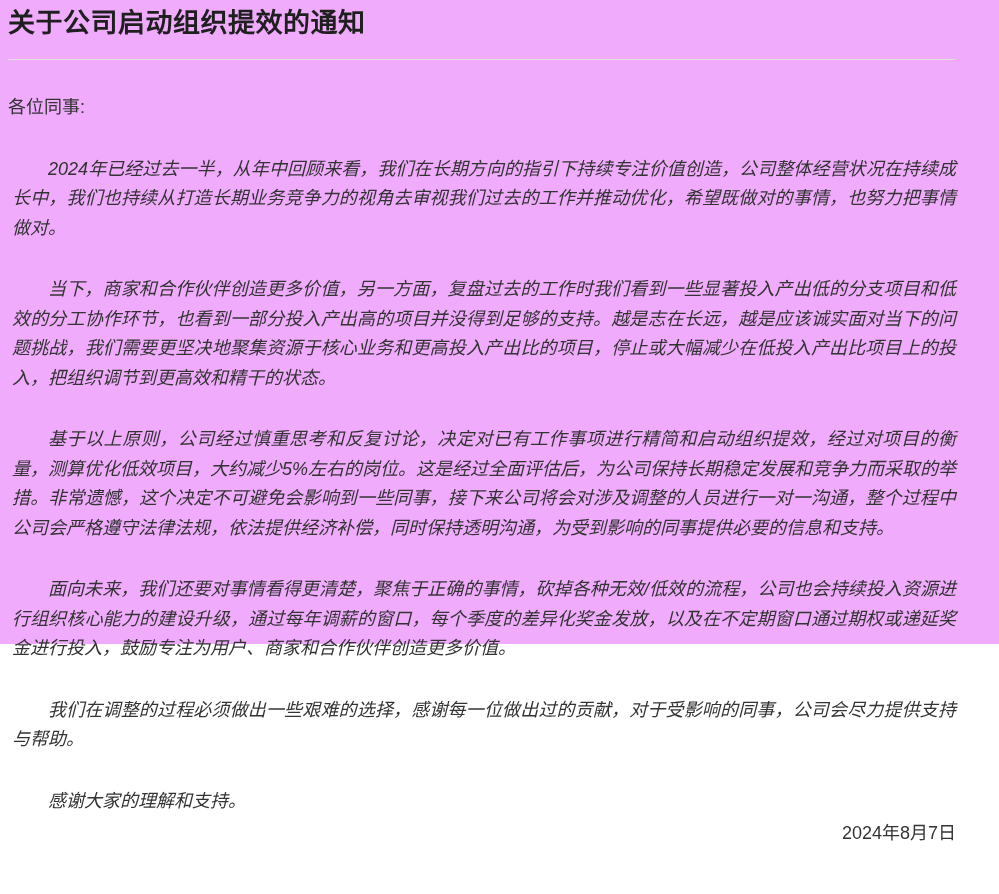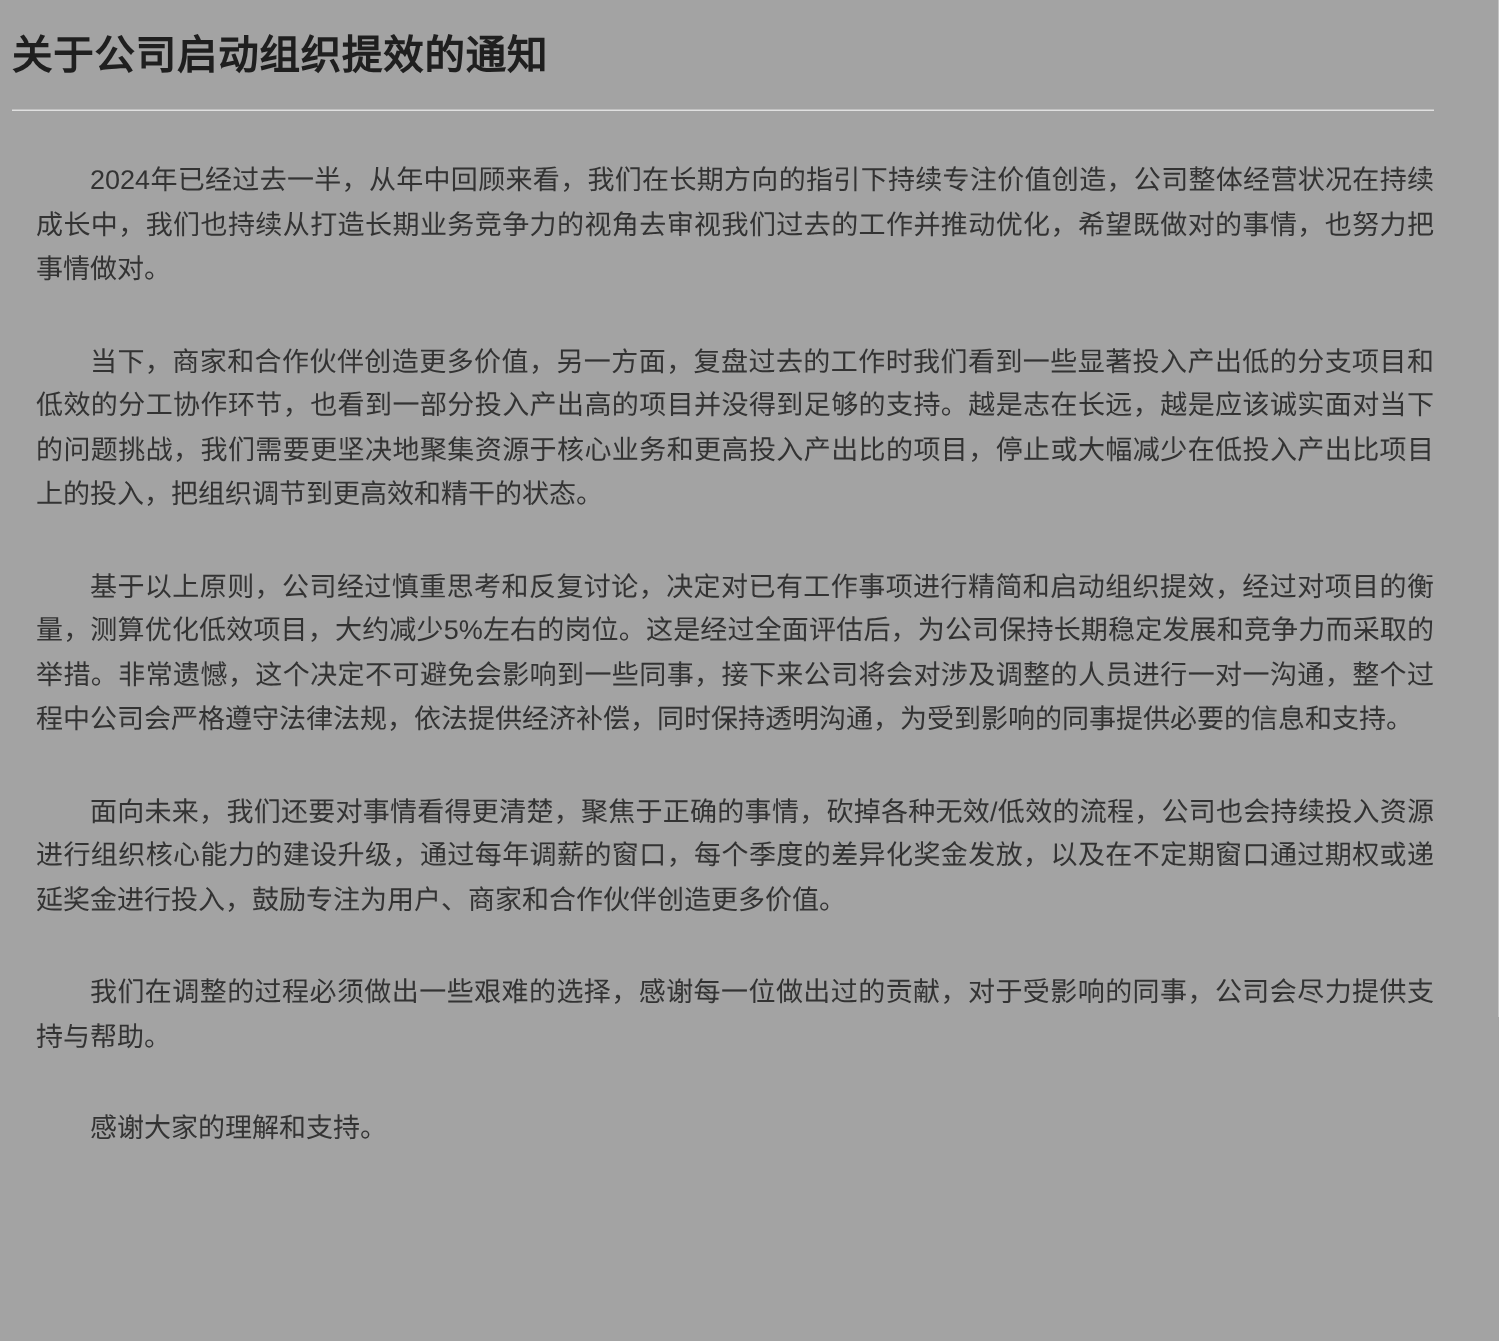--- a/index.html
+++ b/index.html
@@ -9,23 +9,23 @@
   }
   body {
     width: 999px;
     height: 894px;
     overflow: hidden;
     font-family: "Liberation Sans", sans-serif;
   }
   .page {
     box-sizing: border-box;
     width: 999px;
-    height: 894px;
-    padding: 18px 43px 0 8px;
-    background: #a3a3a3;
+    height: 644px;
+    padding: 4px 43px 0 8px;
+    background: #f0abfc;
   }
   .title {
     margin: 0;
     font-size: 27px;
     line-height: 38px;
     font-weight: 700;
     color: #1f1f1f;
     letter-spacing: 0.5px;
   }
   .divider {
@@ -33,52 +33,55 @@
     background: #e0e0e0;
     margin-top: 17px;
   }
   .salutation {
     margin-top: 33px;
     font-size: 18px;
     line-height: 29.5px;
     color: #333333;
   }
   p.para {
-    margin: 32px 0 0 16px;
+    margin: 32px 0 0 4px;
     font-size: 18px;
     line-height: 29.5px;
     color: #333333;
     text-indent: 2em;
     text-align: justify;
     word-break: break-all;
+    font-style: italic;
   }
   .date-line {
     margin: 3px 0 0 0;
     font-size: 18px;
     line-height: 29.5px;
     color: #333333;
     text-align: right;
   }
 </style>
 </head>
 <body>
 
 <div class="page">
 
   <h1 class="title">关于公司启动组织提效的通知</h1>
 
   <div class="divider"></div>
 
+  <div class="salutation">各位同事:</div>
 
   <p class="para">2024年已经过去一半，从年中回顾来看，我们在长期方向的指引下持续专注价值创造，公司整体经营状况在持续成长中，我们也持续从打造长期业务竞争力的视角去审视我们过去的工作并推动优化，希望既做对的事情，也努力把事情做对。</p>
 
   <p class="para">当下，商家和合作伙伴创造更多价值，另一方面，复盘过去的工作时我们看到一些显著投入产出低的分支项目和低效的分工协作环节，也看到一部分投入产出高的项目并没得到足够的支持。越是志在长远，越是应该诚实面对当下的问题挑战，我们需要更坚决地聚集资源于核心业务和更高投入产出比的项目，停止或大幅减少在低投入产出比项目上的投入，把组织调节到更高效和精干的状态。</p>
 
   <p class="para">基于以上原则，公司经过慎重思考和反复讨论，决定对已有工作事项进行精简和启动组织提效，经过对项目的衡量，测算优化低效项目，大约减少5%左右的岗位。这是经过全面评估后，为公司保持长期稳定发展和竞争力而采取的举措。非常遗憾，这个决定不可避免会影响到一些同事，接下来公司将会对涉及调整的人员进行一对一沟通，整个过程中公司会严格遵守法律法规，依法提供经济补偿，同时保持透明沟通，为受到影响的同事提供必要的信息和支持。</p>
 
   <p class="para">面向未来，我们还要对事情看得更清楚，聚焦于正确的事情，砍掉各种无效/低效的流程，公司也会持续投入资源进行组织核心能力的建设升级，通过每年调薪的窗口，每个季度的差异化奖金发放，以及在不定期窗口通过期权或递延奖金进行投入，鼓励专注为用户、商家和合作伙伴创造更多价值。</p>
 
   <p class="para">我们在调整的过程必须做出一些艰难的选择，感谢每一位做出过的贡献，对于受影响的同事，公司会尽力提供支持与帮助。</p>
 
   <p class="para">感谢大家的理解和支持。</p>
 
+  <div class="date-line">2024年8月7日</div>
 
 </div>
 
 </body></html>

